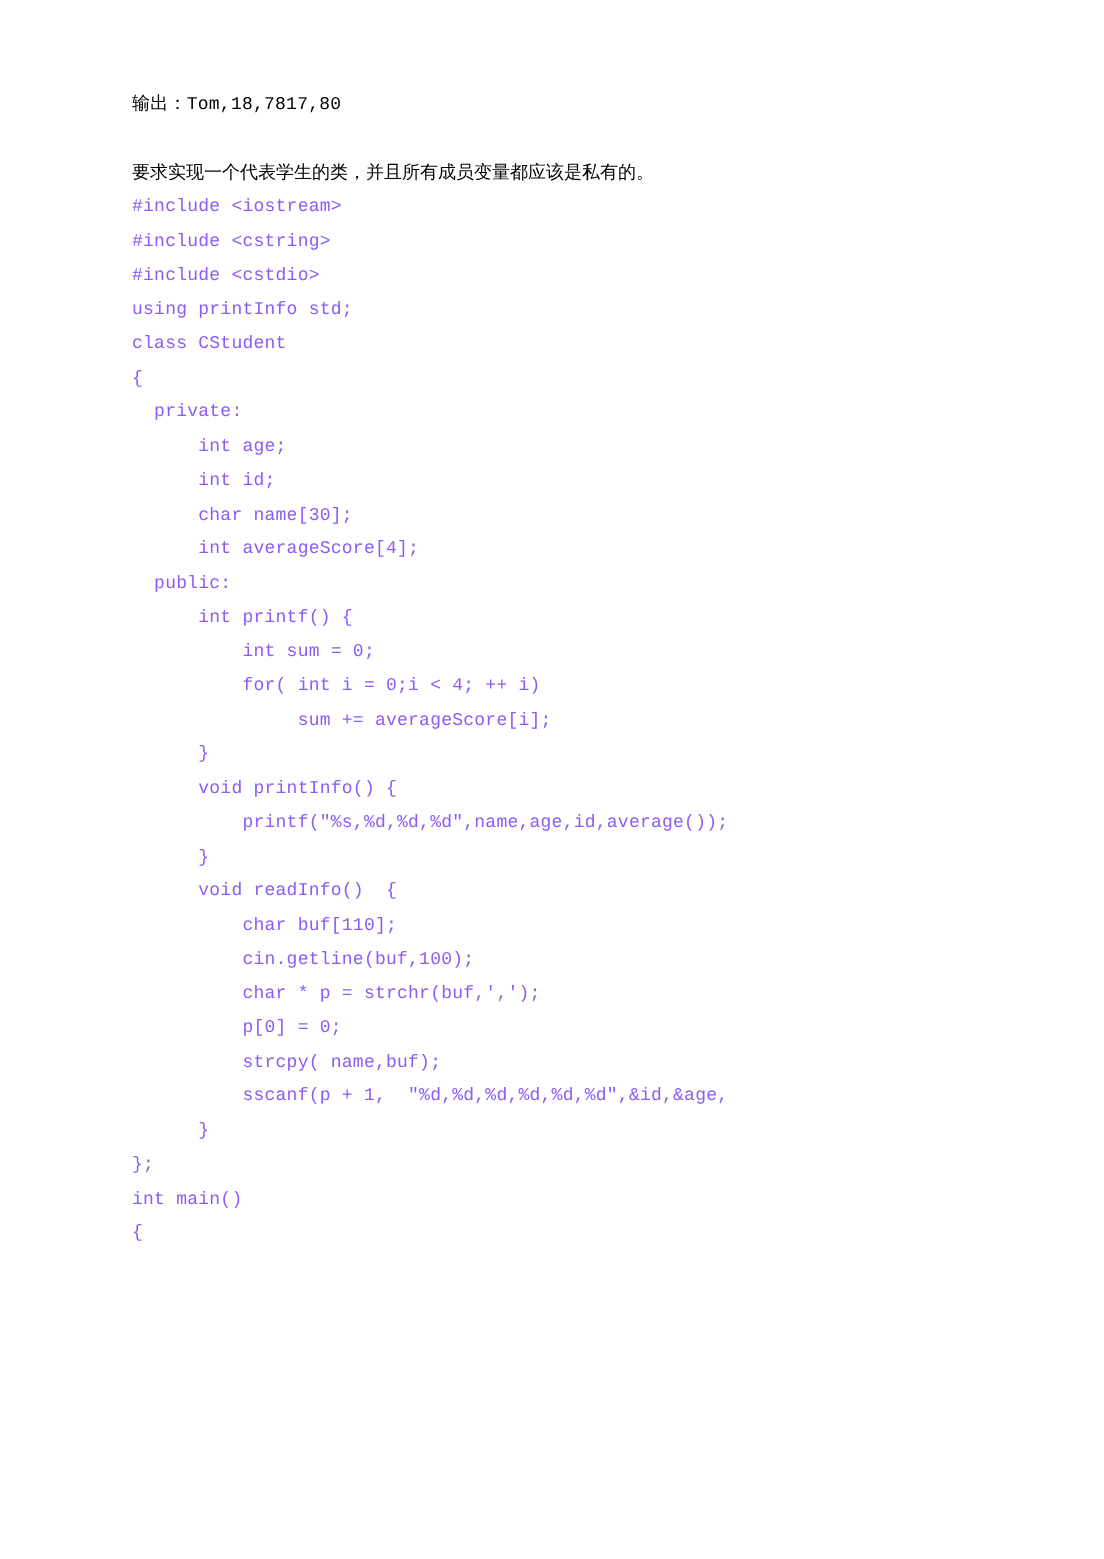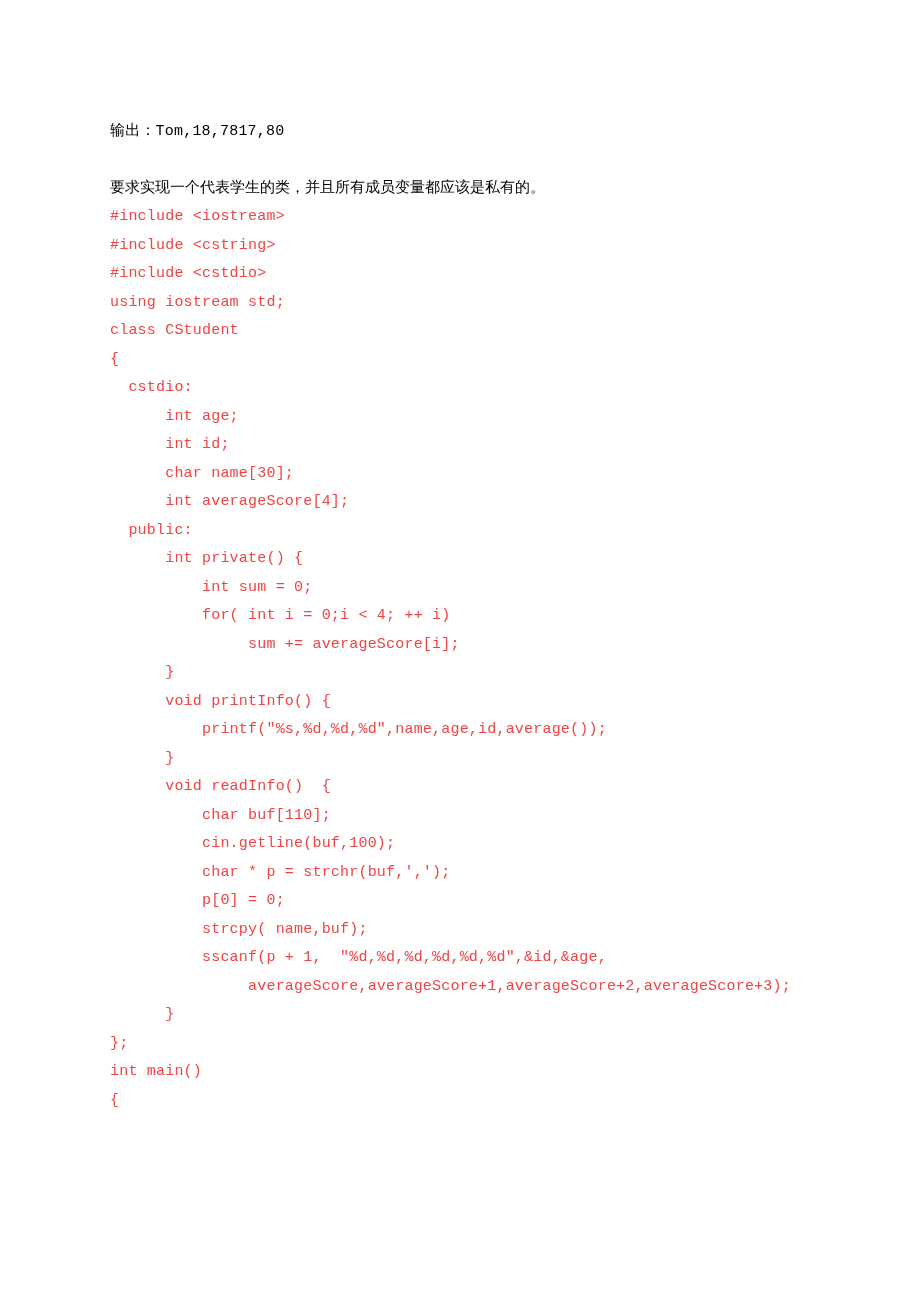--- a/index.html
+++ b/index.html
@@ -3,74 +3,73 @@
 <meta charset="utf-8">
 <style>
   body {
     margin: 0;
     padding: 0;
     background: #ffffff;
     font-family: "SimSun", "宋体", serif;
     width: 920px;
   }
   .page {
-    padding: 118px 110px 0 110px;
+    padding: 74px 110px 0 110px;
     font-size: 15px;
     line-height: 1.9;
   }
   .plain {
     color: #000000;
     font-family: Liberation Mono, monospace;
   }
   .mono {
     font-family: "SimSun", "宋体", "Courier New", monospace;
     white-space: pre;
     letter-spacing: 0.2px;
   }
   .code {
-    color: #ef4444;
+    color: #8b5cf6;
   }
   .blank {
     height: 28px;
   }
 </style>
 </head>
 <body>
 
 <div class="page">
   <div class="plain mono">输出：Tom,18,7817,80</div>
   <div class="blank"></div>
   <div class="plain">要求实现一个代表学生的类，并且所有成员变量都应该是私有的。</div>
   <div id="code-block">
       <div class="mono code">#include &lt;iostream&gt;</div>
       <div class="mono code">#include &lt;cstring&gt;</div>
       <div class="mono code">#include &lt;cstdio&gt;</div>
-      <div class="mono code">using iostream std;</div>
+      <div class="mono code">using printInfo std;</div>
       <div class="mono code">class CStudent</div>
       <div class="mono code">{</div>
-      <div class="mono code">  cstdio:</div>
+      <div class="mono code">  private:</div>
       <div class="mono code">      int age;</div>
       <div class="mono code">      int id;</div>
       <div class="mono code">      char name[30];</div>
       <div class="mono code">      int averageScore[4];</div>
       <div class="mono code">  public:</div>
-      <div class="mono code">      int private() {</div>
+      <div class="mono code">      int printf() {</div>
       <div class="mono code">          int sum = 0;</div>
       <div class="mono code">          for( int i = 0;i &lt; 4; ++ i)</div>
       <div class="mono code">               sum += averageScore[i];</div>
       <div class="mono code">      }</div>
       <div class="mono code">      void printInfo() {</div>
       <div class="mono code">          printf("%s,%d,%d,%d",name,age,id,average());</div>
       <div class="mono code">      }</div>
       <div class="mono code">      void readInfo()  {</div>
       <div class="mono code">          char buf[110];</div>
       <div class="mono code">          cin.getline(buf,100);</div>
       <div class="mono code">          char * p = strchr(buf,',');</div>
       <div class="mono code">          p[0] = 0;</div>
       <div class="mono code">          strcpy( name,buf);</div>
       <div class="mono code">          sscanf(p + 1,  "%d,%d,%d,%d,%d,%d",&amp;id,&amp;age,</div>
-      <div class="mono code">               averageScore,averageScore+1,averageScore+2,averageScore+3);</div>
       <div class="mono code">      }</div>
       <div class="mono code">};</div>
       <div class="mono code">int main()</div>
       <div class="mono code">{</div>
     </div>
 </div>
 
 </body></html>

